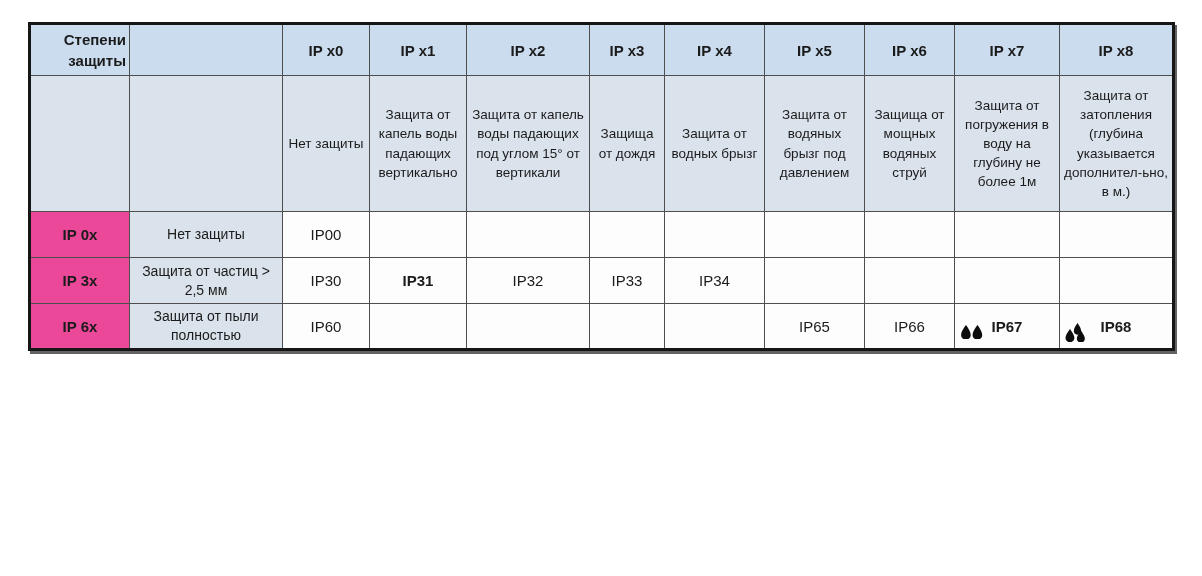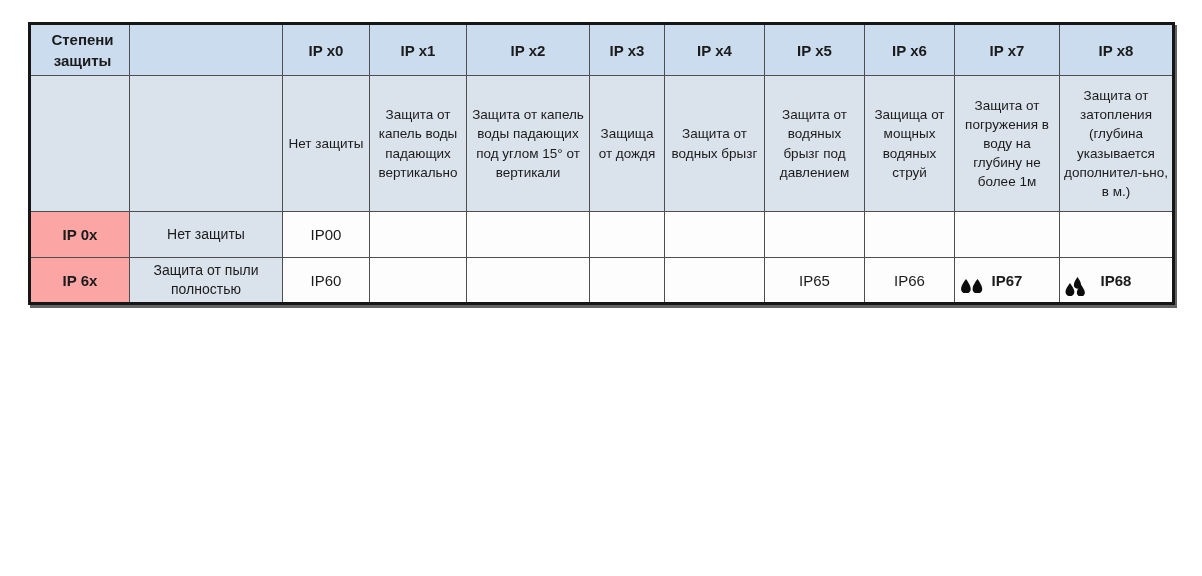--- a/index.html
+++ b/index.html
@@ -21,24 +21,24 @@
     background:#fdfdfe;
   }
   td {
     border:1px solid #4e4e4e;
     text-align:center;
     vertical-align:middle;
     overflow:hidden;
     padding:2px 3px;
   }
   .r-head td { height:52px; background:#cbdcee; font-weight:bold; font-size:15px; }
-  .r-head .c-corner { text-align:center; padding-left:8px; white-space:pre-line; line-height:1.4; }
+  .r-head .c-corner { text-align:right; padding-left:8px; white-space:pre-line; line-height:1.4; }
   .r-desc td { height:136px; background:#dae3ec; font-size:13.5px; line-height:1.42; }
   .r-data td { height:46px; font-size:15px; background:#fdfdfe; }
-  .r-data td.rowlabel { background:#fca5a5; font-weight:bold;margin-top:32px; }
+  .r-data td.rowlabel { background:#ec4899; font-weight:bold;margin-top:32px; }
   .r-data td.rowdesc { background:#dae3ec; font-size:14px; line-height:1.35; }
   td.bold { font-weight:bold; }
   .icon-cell { position:relative; font-weight:bold; }
   .icon-abs { position:absolute; line-height:0; }
   .tri-pos { left:3px; bottom:7px; }
   .two-pos { left:6px; bottom:9px; }
   .three-pos { left:5px; bottom:6px; }
 </style>
 </head>
 <body>
@@ -98,20 +98,33 @@
     <td></td>
     <td></td>
     <td></td>
     <td></td>
     <td></td>
     <td></td>
   </tr>
 
 
 
+  <tr class="r-data">
+    <td class="rowlabel">IP 3x</td>
+    <td class="rowdesc">Защита от частиц &gt; 2,5 мм</td>
+    <td>IP30</td>
+    <td class="bold">IP31</td>
+    <td>IP32</td>
+    <td>IP33</td>
+    <td>IP34</td>
+    <td></td>
+    <td></td>
+    <td></td>
+    <td></td>
+  </tr>
 
 
 
   <tr class="r-data">
     <td class="rowlabel">IP 6x</td>
     <td class="rowdesc">Защита от пыли полностью</td>
     <td>IP60</td>
     <td></td>
     <td></td>
     <td></td>

